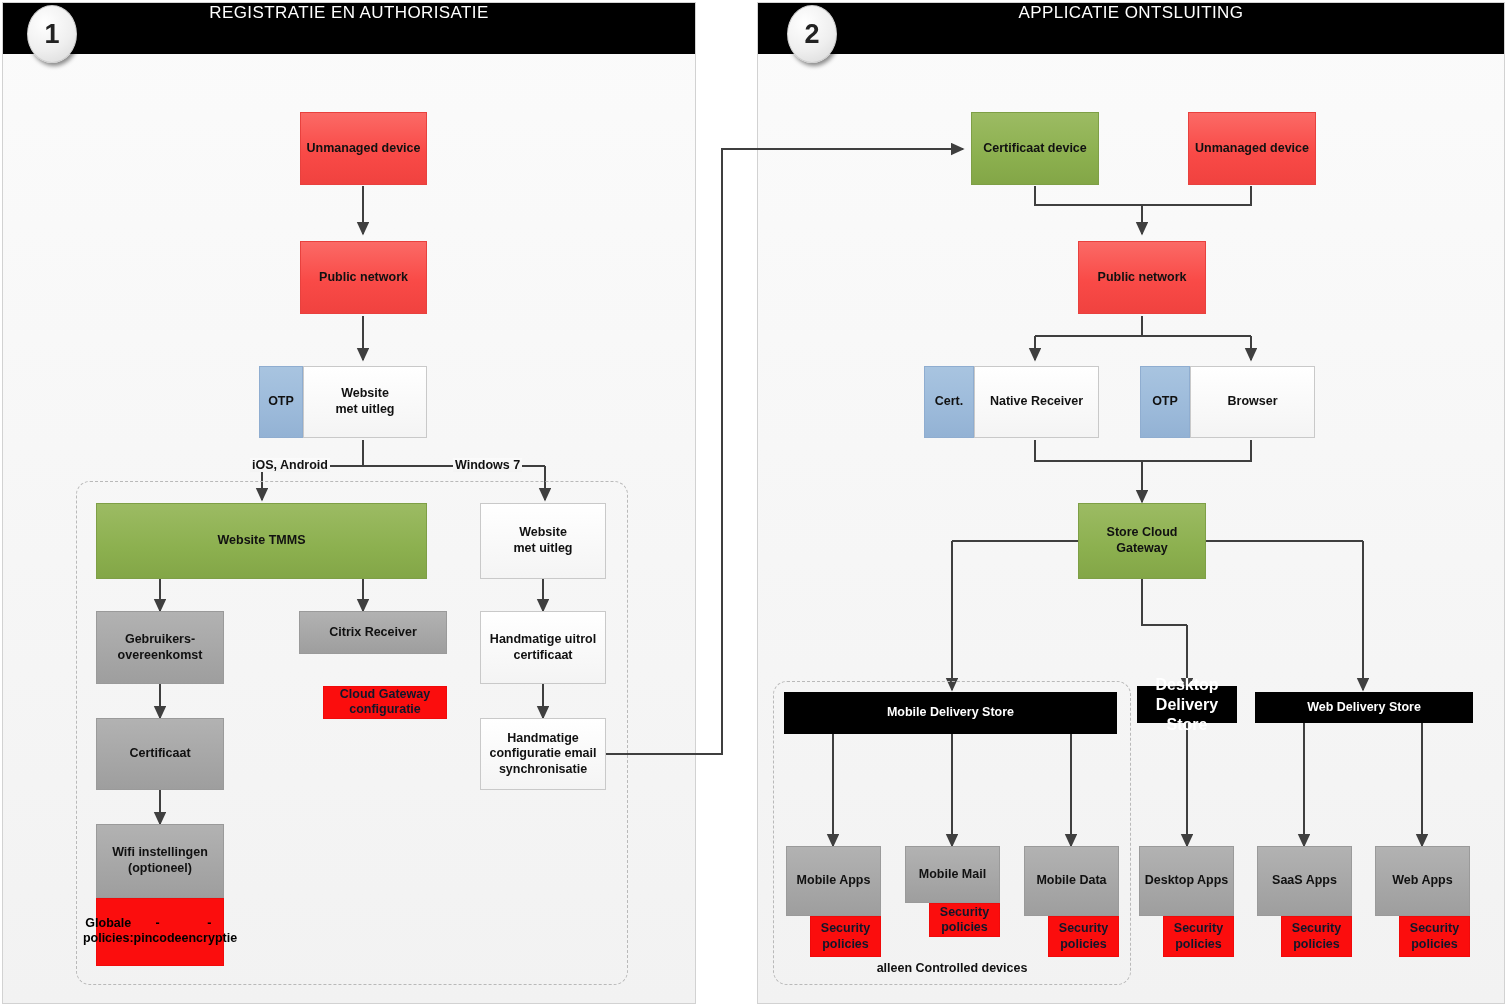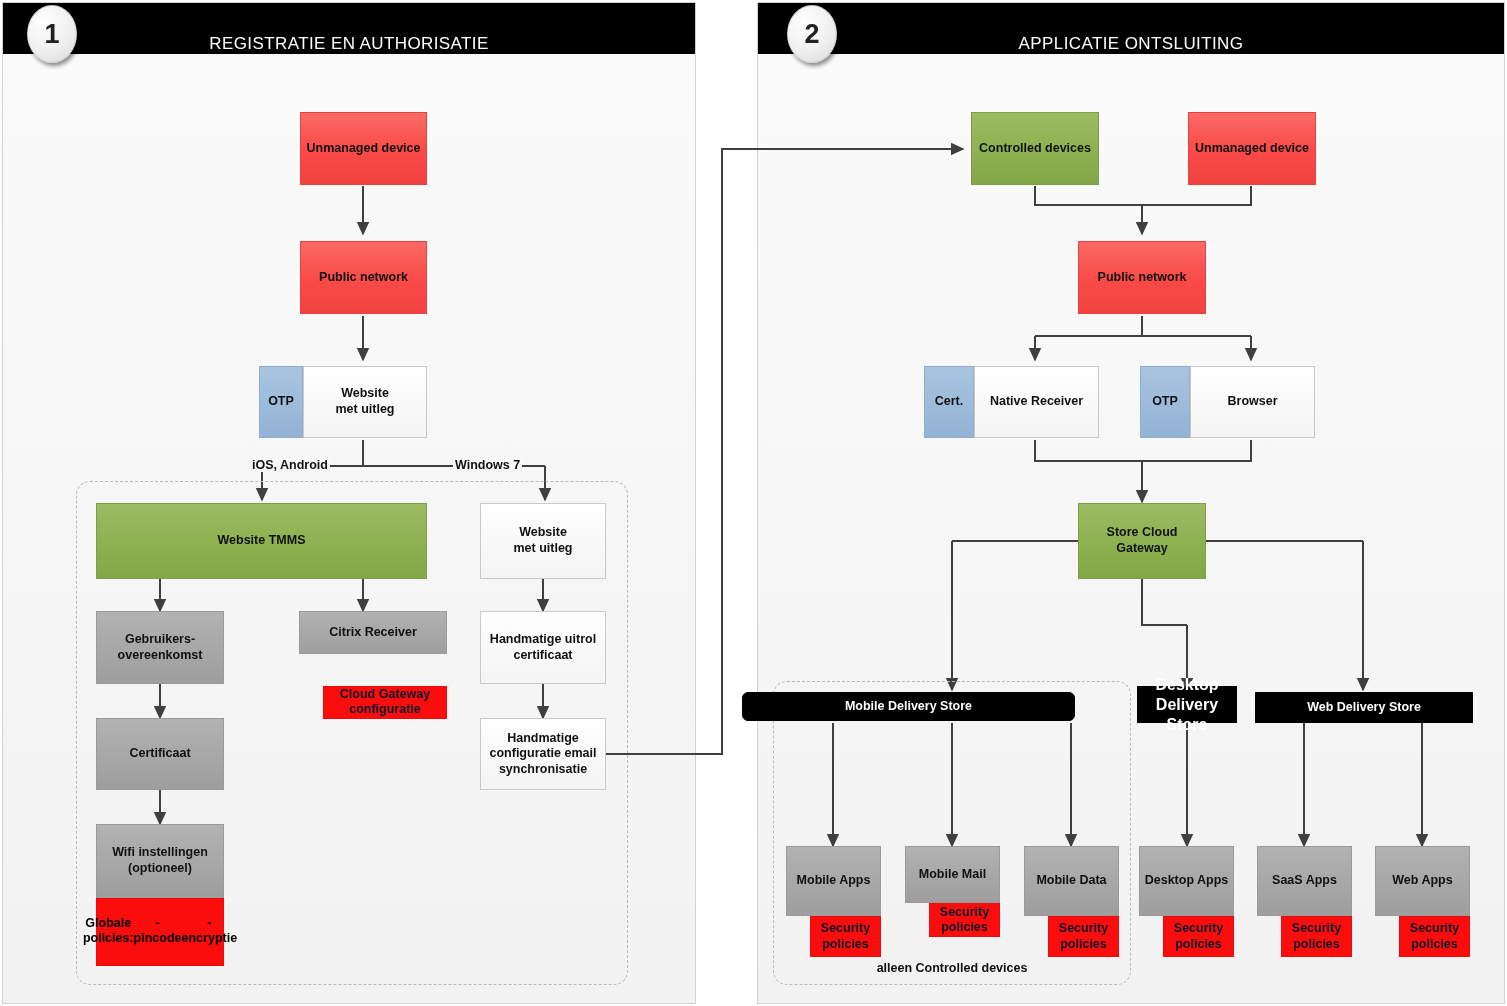--- a/index.html
+++ b/index.html
@@ -4,21 +4,21 @@
 <style>
   html,body{margin:0;padding:0;background:#ffffff;}
   body{font-family:"Liberation Sans",sans-serif;}
 
   #canvas{position:relative;width:1507px;height:1006px;overflow:hidden;background:#ffffff;}
 
   
   .panel{position:absolute;background:linear-gradient(180deg,#fbfbfb 0%,#f2f2f2 100%);
          border:1px solid #d2d2d2;box-sizing:border-box;}
   .panel-head{position:absolute;left:0;top:0;height:51px;width:100%;background:#000000;
-              display:flex;align-items:flex-end;justify-content:center;box-sizing:border-box;}
+              display:flex;align-items:flex-start;justify-content:center;box-sizing:border-box;}
   .panel-head-title{color:#ffffff;font-size:17px;letter-spacing:.4px;font-weight:400;}
   .panel-badge{position:absolute;left:25px;top:5px;width:48px;height:56px;border-radius:50%;
                background:radial-gradient(circle at 35% 30%,#ffffff 0%,#efefef 55%,#d8d8d8 100%);
                border:1px solid #cfcfcf;display:flex;align-items:center;justify-content:center;
                box-shadow:2px 3px 4px rgba(0,0,0,.45);z-index:5;}
   .panel-badge span{font-size:27px;font-weight:700;color:#222;}
 
   
   .node{position:absolute;box-sizing:border-box;display:flex;align-items:center;
         justify-content:center;text-align:center;font-size:12.5px;font-weight:700;color:#111;
@@ -201,21 +201,21 @@
   <div class="node n-white" style="left:480px;top:503px;width:126px;height:76px;white-space:pre-line;">Website
 met uitleg</div>
 
   <div class="node n-white" style="left:480px;top:611px;width:126px;height:73px;white-space:pre-line;">Handmatige uitrol
 certificaat</div>
 
   <div class="node n-white" style="left:480px;top:718px;width:126px;height:72px;white-space:pre-line;">Handmatige
 configuratie email
 synchronisatie</div>
 
-  <div class="node n-green" style="left:971px;top:112px;width:128px;height:73px;">Controlled devices</div>
+  <div class="node n-green" style="left:971px;top:112px;width:128px;height:73px;">Certificaat device</div>
 
   <div class="node n-red" style="left:1188px;top:112px;width:128px;height:73px;">Unmanaged device</div>
 
   <div class="node n-red" style="left:1078px;top:241px;width:128px;height:73px;">Public network</div>
 
   <div class="combo" style="left:924px;top:366px;width:175px;height:72px;">
     <div class="n-blue" style="width:50px;">Cert.</div>
     <div class="n-white" style="flex:1;">Native Receiver</div>
   </div>
 
@@ -223,21 +223,21 @@
     <div class="n-blue" style="width:50px;">OTP</div>
     <div class="n-white" style="flex:1;">Browser</div>
   </div>
 
   <div class="node n-green" style="left:1078px;top:503px;width:128px;height:76px;white-space:pre-line;">Store Cloud
 Gateway</div>
 
   <div class="dashgroup" style="left:773px;top:681px;width:358px;height:304px;"></div>
   <div class="dashgroup-label" style="left:773px;top:961px;width:358px;">alleen Controlled devices</div>
 
-  <div class="node n-black" style="left:742px;top:692px;width:333px;height:29px;border-radius:6px;">Mobile Delivery Store</div>
+  <div class="node n-black" style="left:784px;top:692px;width:333px;height:42px;">Mobile Delivery Store</div>
 
   <div class="node n-black" style="left:1137px;top:686px;width:100px;height:37px;white-space:pre-line;font-size:16px;">Desktop
 Delivery Store</div>
 
   <div class="node n-black" style="left:1255px;top:692px;width:218px;height:31px;">Web Delivery Store</div>
 
   <div class="stack" style="left:786px;top:846px;width:95px;height:111px;">
     <div class="n-gray" style="height:70px;">Mobile Apps</div>
     <div class="n-brightred" style="height:41px;">Security
 policies</div>

